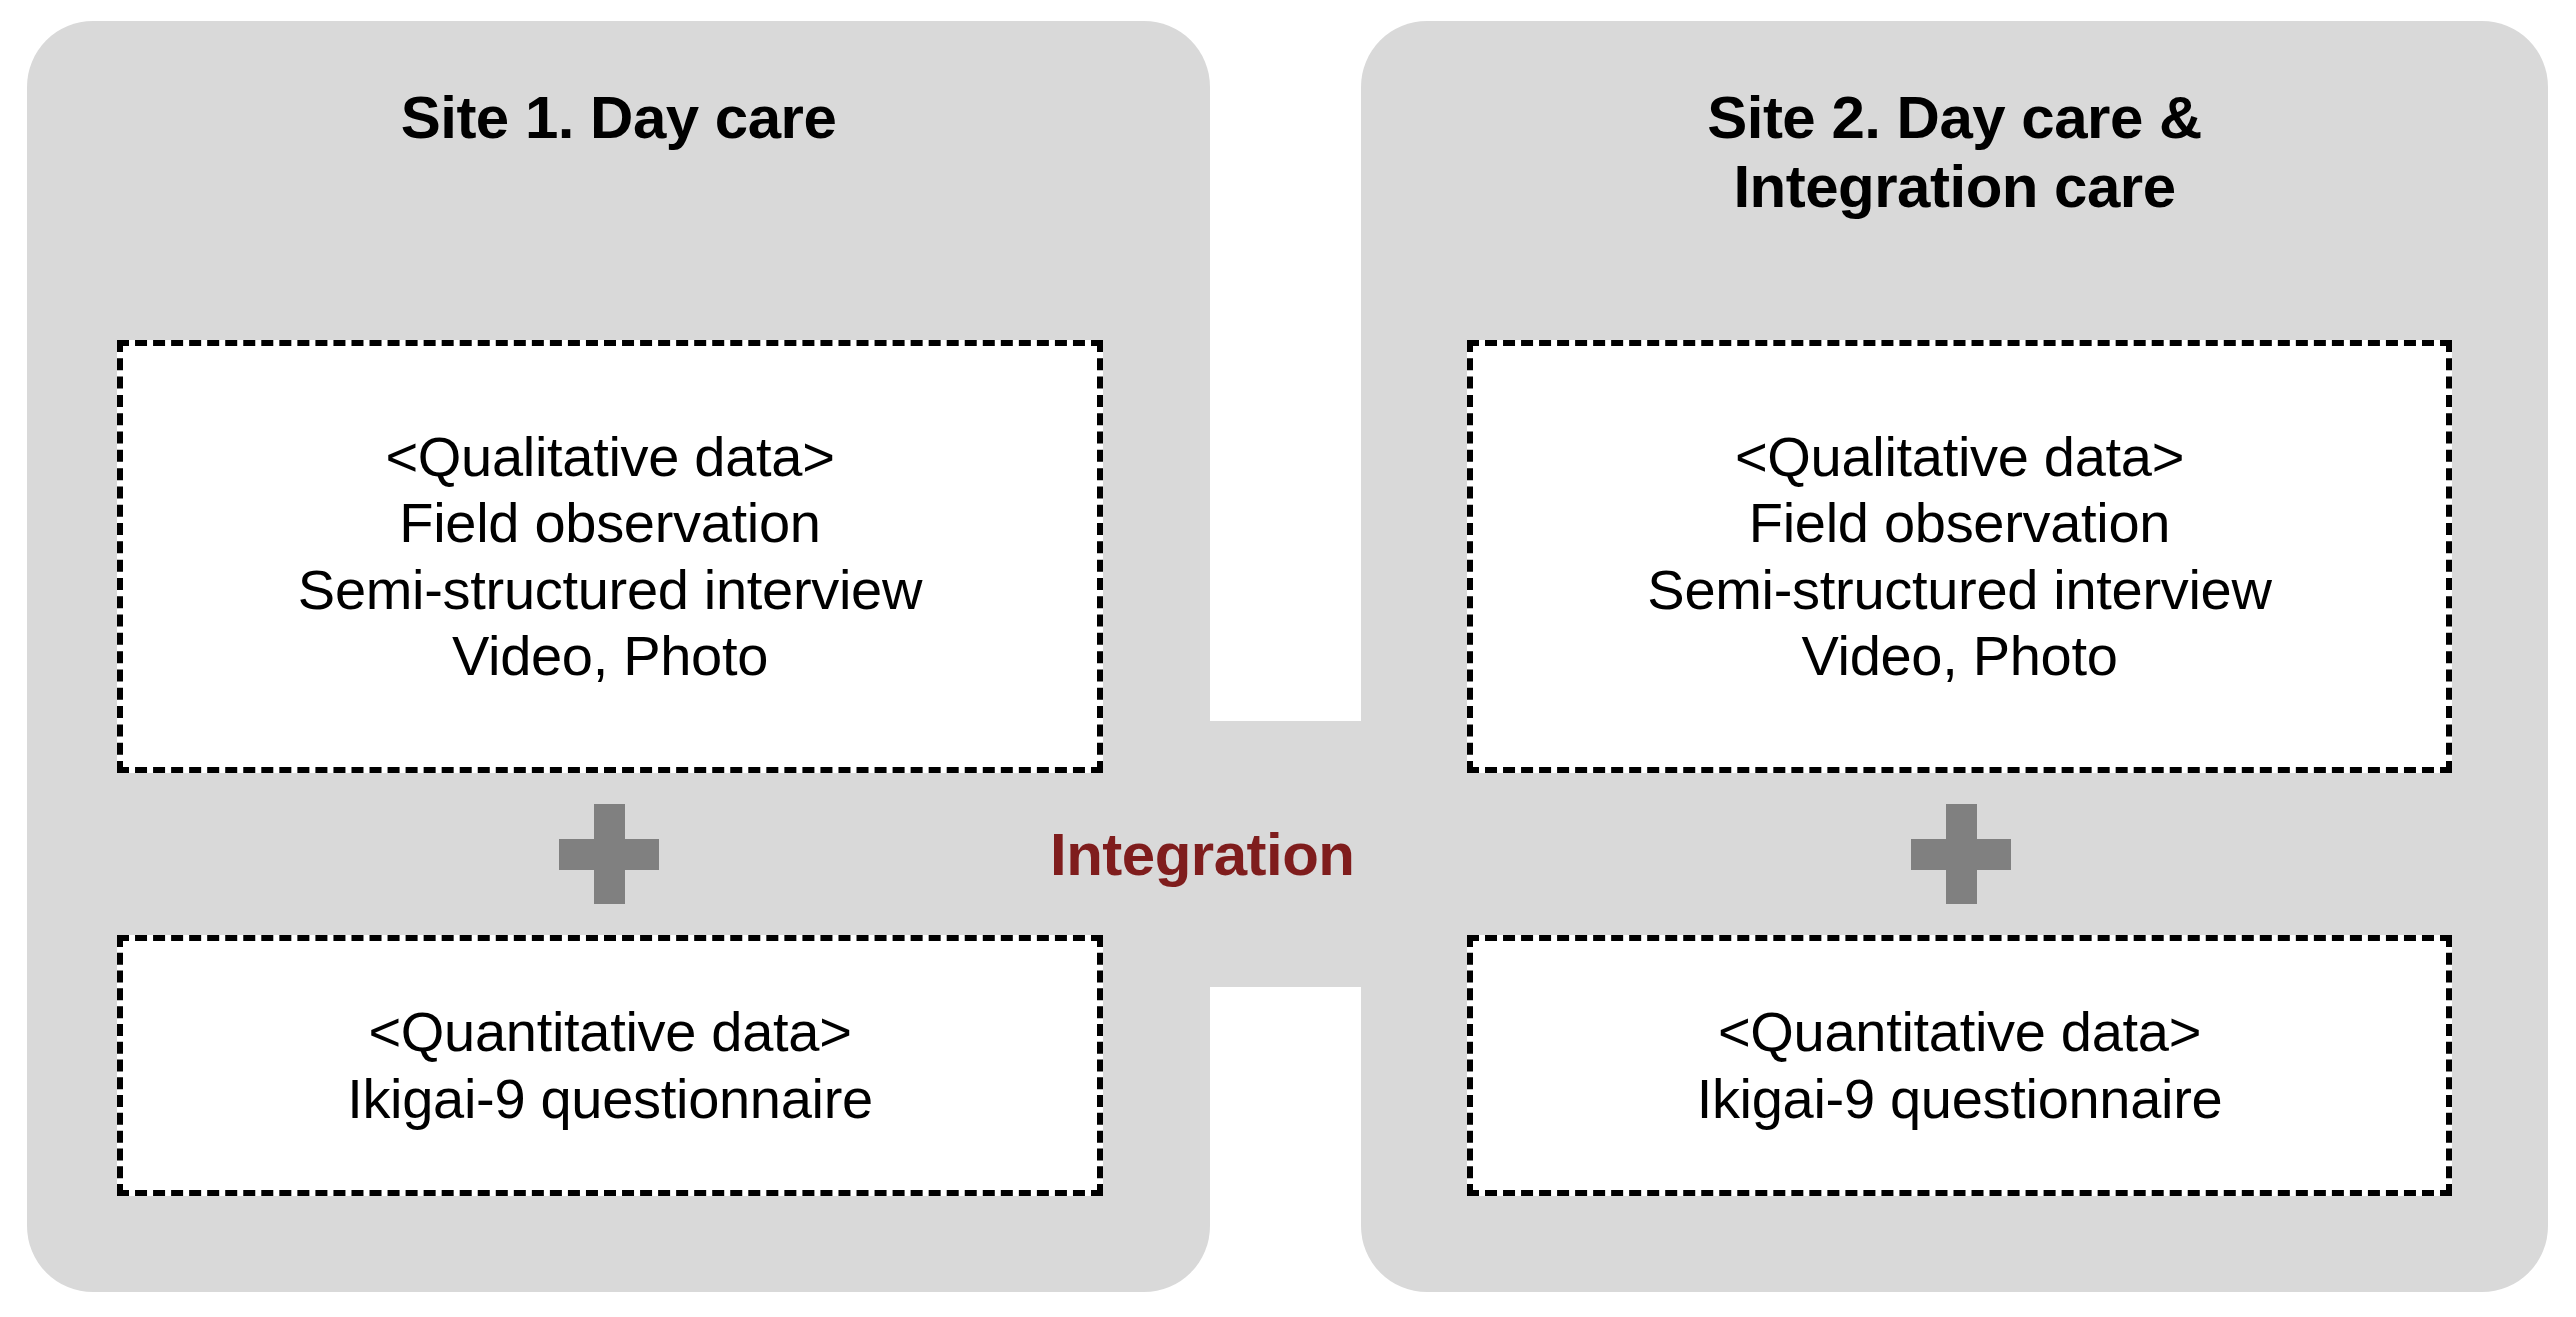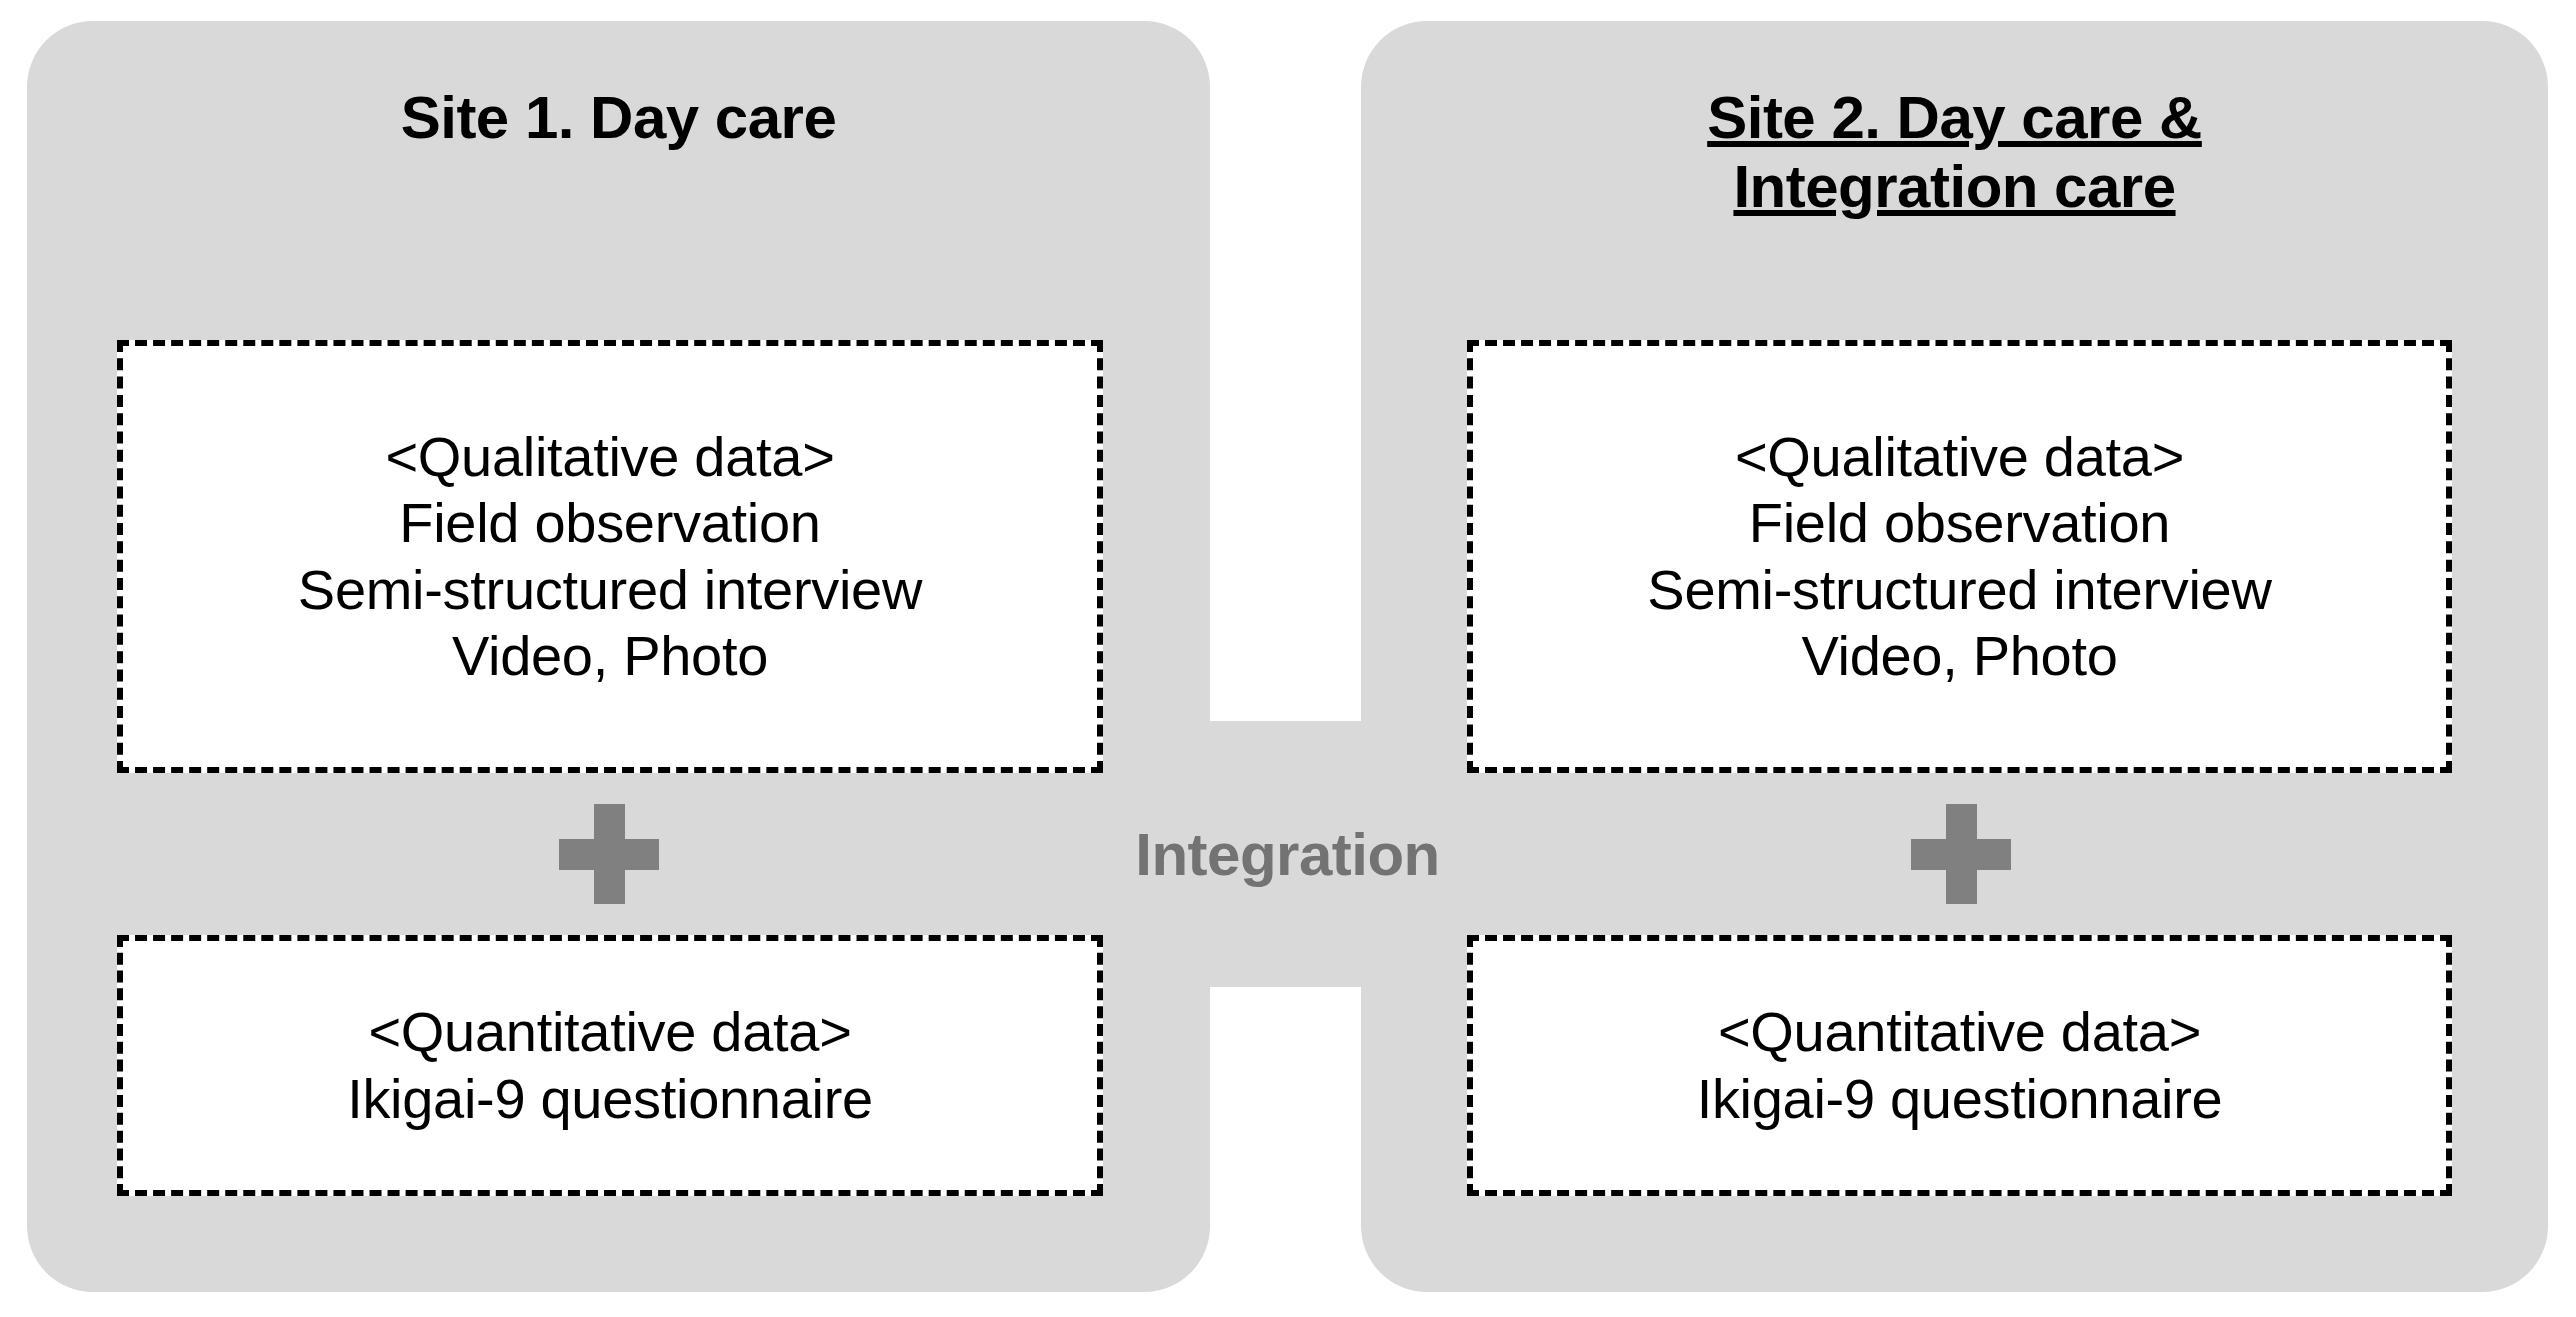--- a/index.html
+++ b/index.html
@@ -41,21 +41,21 @@
     left: 0;
     right: 0;
     text-align: center;
     font-weight: bold;
     color: #000000;
     font-size: 60px;
     line-height: 1.15;
     letter-spacing: -0.5px;
   }
   #title-left  { top: 62px; }
-  #title-right { top: 62px; text-decoration: underline; }
+  #title-right { top: 62px; }
 
   
   .data-box {
     position: absolute;
     background: #ffffff;
     border: 6.4px dashed #000000;
     box-sizing: border-box;
     display: flex;
     flex-direction: column;
     align-items: center;
@@ -91,24 +91,24 @@
   .plus::after  { left: 0;    top: 35px; width: 100px; height: 31px; }
   #plus-left  { left: 559px;  top: 804px; }
   #plus-right { left: 1911px; top: 804px; }
 
   
   #integration-label {
     position: absolute;
     left: 1050px;
     top: 820px;
     width: 475px;
-    text-align: center;
+    text-align: left;
     font-weight: bold;
     font-size: 60px;
-    color: #737373;
+    color: #7f1d1d;
     white-space: nowrap;
     letter-spacing: -0.5px;
   }
 </style>
 </head>
 <body>
 
 <div id="canvas">
 
   <div class="panel" id="panel-left"></div>

